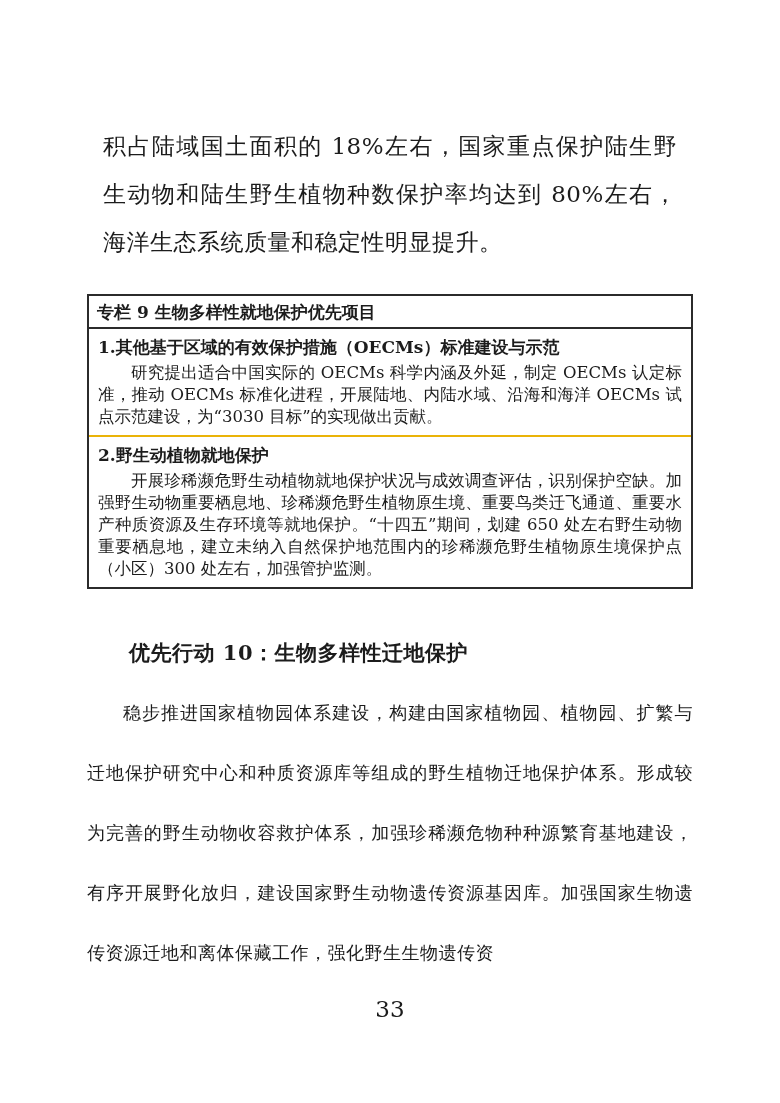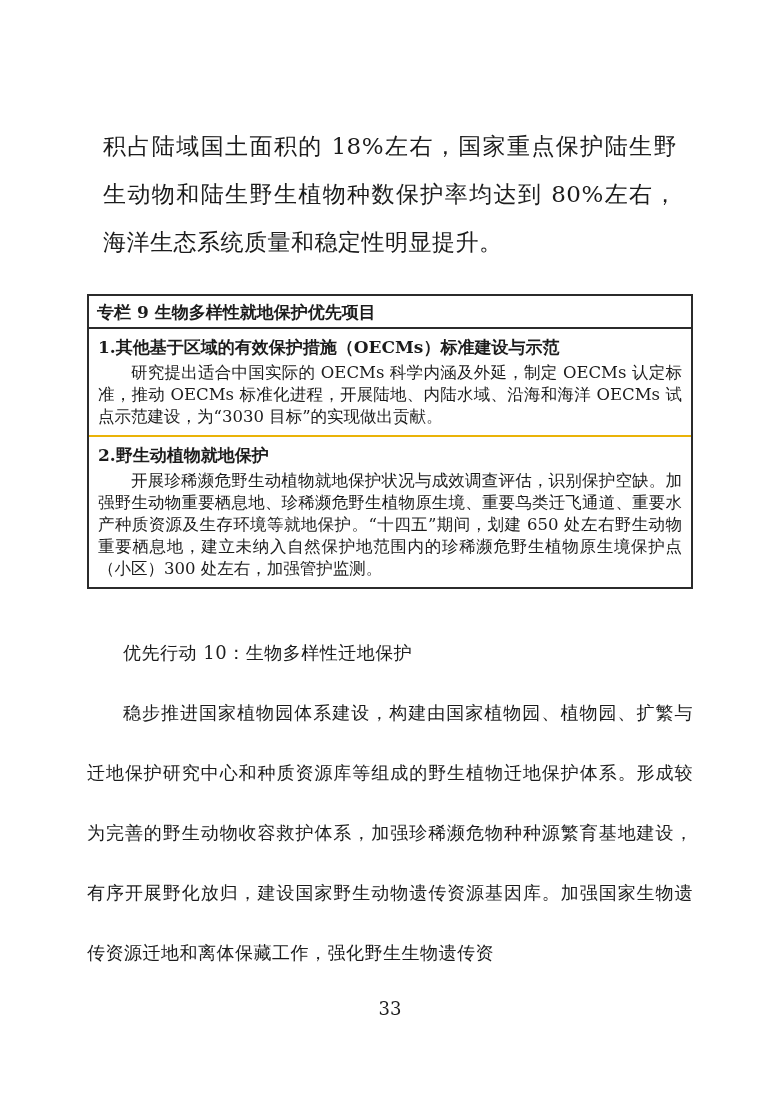--- a/index.html
+++ b/index.html
@@ -53,38 +53,38 @@
   }
   .box-section-body {
     font-size: 16.5px;
     line-height: 22px;
     text-align: justify;
     text-indent: 2em;
     margin: 0;
   }
   .action-heading {
     margin: 48px 0 14px 0;
-    font-size: 18px;
-    font-weight: normal;
+    font-size: 21px;
+    font-weight: bold;
     line-height: 32px;
     text-indent: 2em;
     letter-spacing: 0.5px;
   }
   .action-paragraph {
     margin: 10px 0 0 0;
     font-size: 18px;
     line-height: 60px;
     text-align: justify;
     text-indent: 2em;
     letter-spacing: 0.5px;
   }
   .page-footer {
     margin-top: 14px;
     text-align: center;
-    font-size: 18px;
+    font-size: 23px;
     line-height: 24px;
   }
 </style>
 </head>
 <body>
 
 <div class="content">
 
   <p class="body-text">积占陆域国土面积的 18%左右，国家重点保护陆生野生动物和陆生野生植物种数保护率均达到 80%左右，海洋生态系统质量和稳定性明显提升。</p>
 

